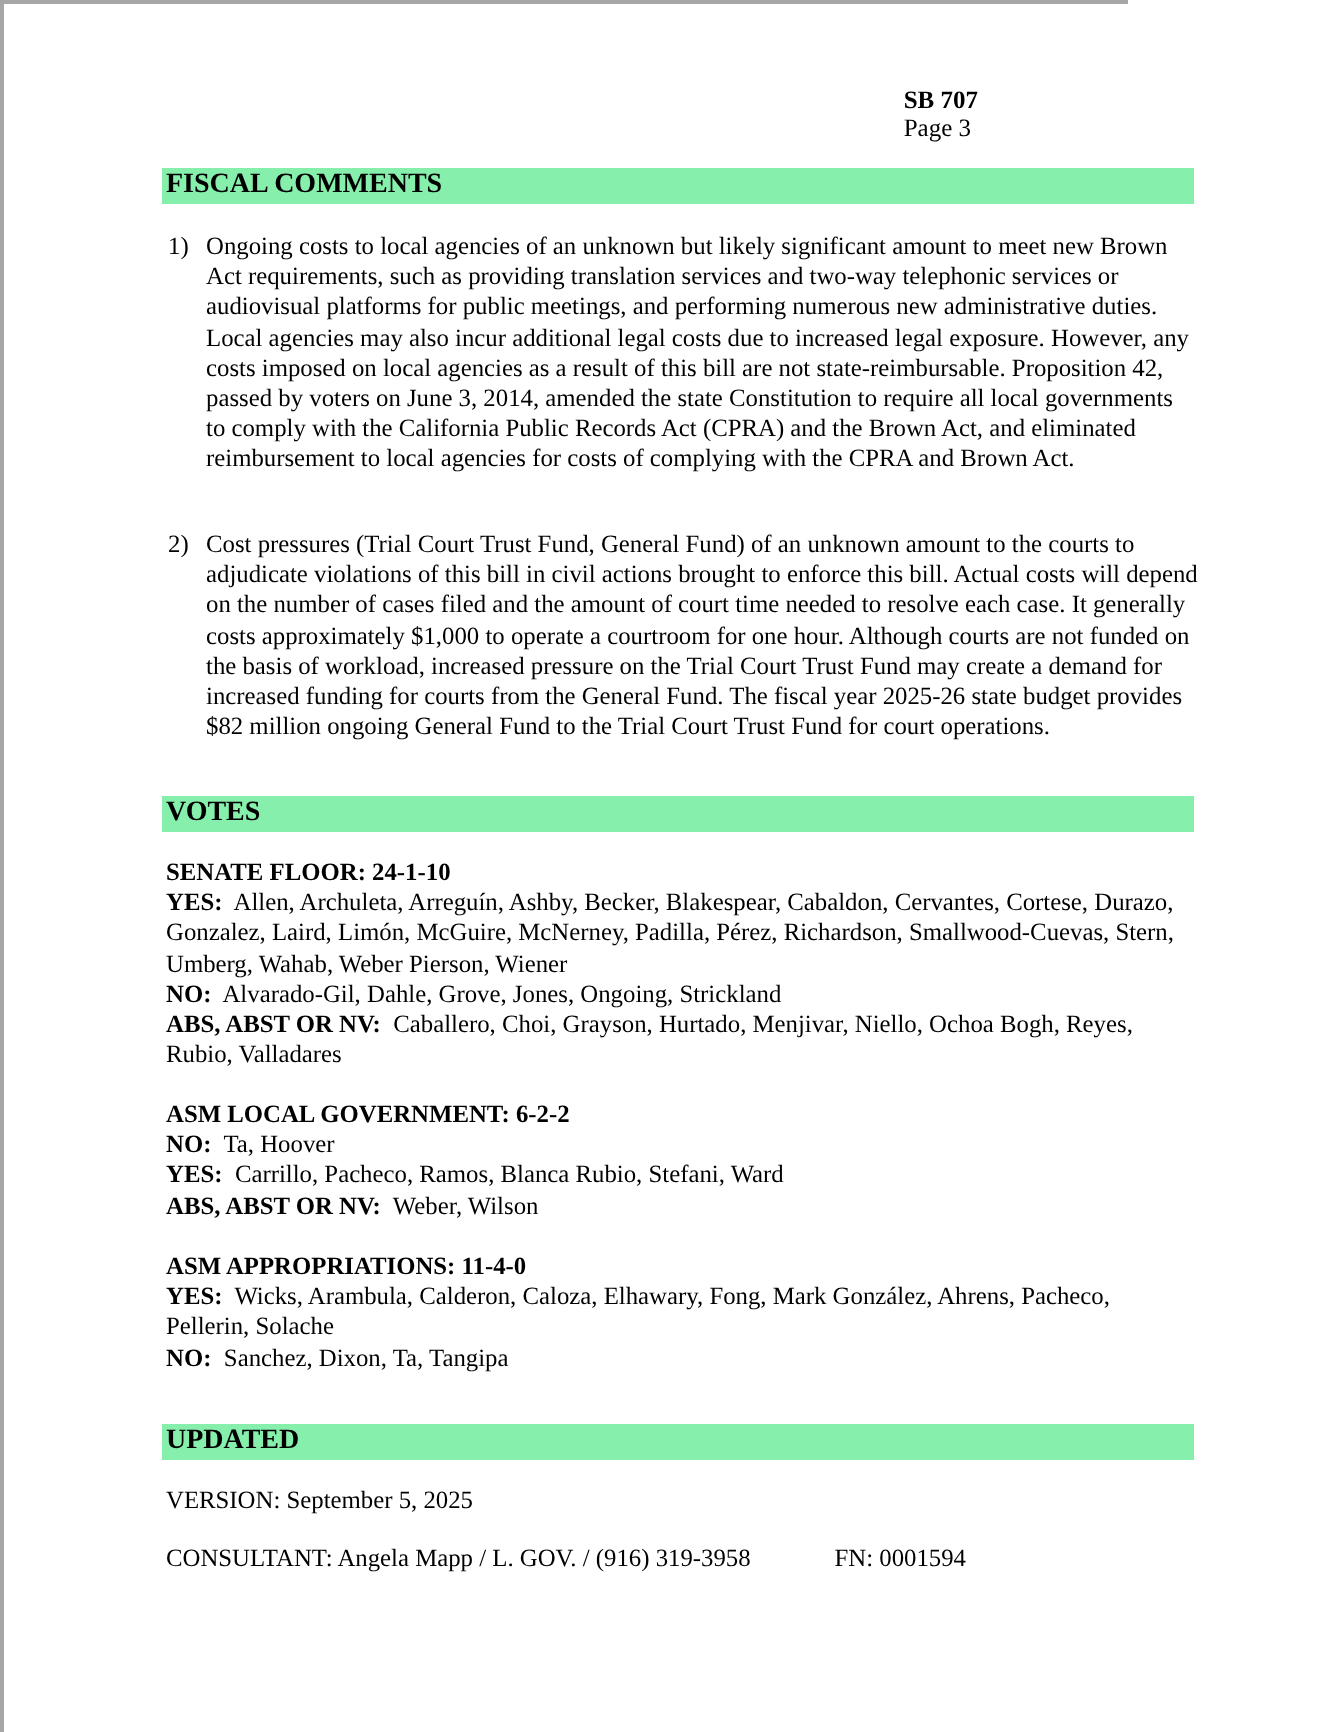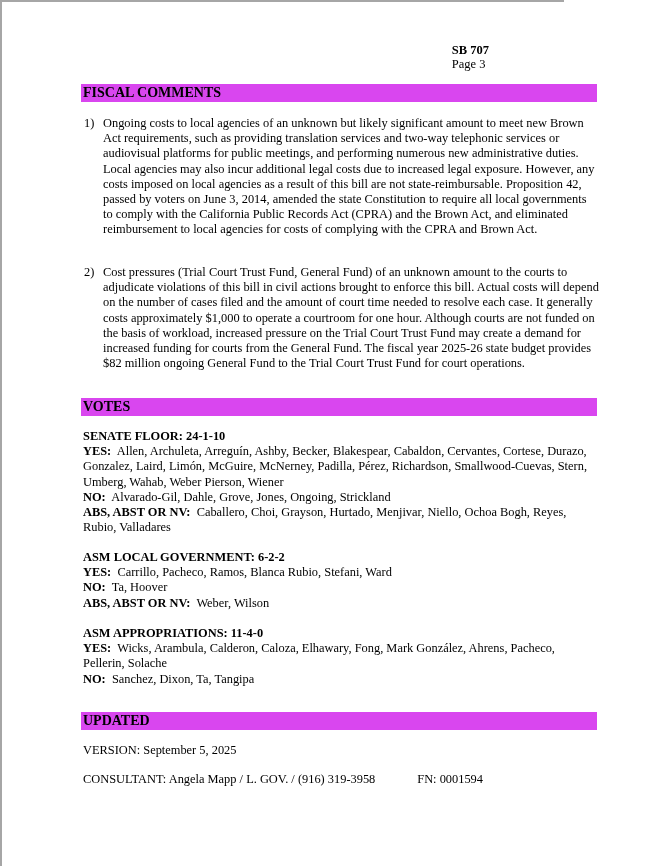--- a/index.html
+++ b/index.html
@@ -33,21 +33,21 @@
       text-align: left;
       font-size: 12.5px;
       line-height: 14px;
     }
     .hdr .bill { font-weight: bold; }
     .section-bar {
       position: absolute;
       left: 79px;
       width: 516px;
       height: 18px;
-      background: #d946ef;
+      background: #86efac;
       font-weight: bold;
       font-size: 14px;
       line-height: 18px;
       padding-left: 2px;
       box-sizing: border-box;
     }
     .list-item {
       position: absolute;
       left: 82px;
       width: 515px;
@@ -113,22 +113,22 @@
 
   <div class="vote-block" style="top:427px;">
     <div class="title">SENATE FLOOR:  24-1-10</div>
     <div><span class="lbl">YES:</span>&nbsp; <span>Allen, Archuleta, Arreguín, Ashby, Becker, Blakespear, Cabaldon, Cervantes, Cortese, Durazo, Gonzalez, Laird, Limón, McGuire, McNerney, Padilla, Pérez, Richardson, Smallwood-Cuevas, Stern, Umberg, Wahab, Weber Pierson, Wiener</span></div>
     <div><span class="lbl">NO:</span>&nbsp; <span>Alvarado-Gil, Dahle, Grove, Jones, Ongoing, Strickland</span></div>
     <div><span class="lbl">ABS, ABST OR NV:</span>&nbsp; <span>Caballero, Choi, Grayson, Hurtado, Menjivar, Niello, Ochoa Bogh, Reyes, Rubio, Valladares</span></div>
   </div>
 
   <div class="vote-block" style="top:548px;">
     <div class="title">ASM LOCAL GOVERNMENT:  6-2-2</div>
+    <div><span class="lbl">NO:</span>&nbsp; <span>Ta, Hoover</span></div>
     <div><span class="lbl">YES:</span>&nbsp; <span>Carrillo, Pacheco, Ramos, Blanca Rubio, Stefani, Ward</span></div>
-    <div><span class="lbl">NO:</span>&nbsp; <span>Ta, Hoover</span></div>
     <div><span class="lbl">ABS, ABST OR NV:</span>&nbsp; <span>Weber, Wilson</span></div>
   </div>
 
   <div class="vote-block" style="top:624px;">
     <div class="title">ASM APPROPRIATIONS:  11-4-0</div>
     <div><span class="lbl">YES:</span>&nbsp; <span>Wicks, Arambula, Calderon, Caloza, Elhawary, Fong, Mark González, Ahrens, Pacheco, Pellerin, Solache</span></div>
     <div><span class="lbl">NO:</span>&nbsp; <span>Sanchez, Dixon, Ta, Tangipa</span></div>
   </div>
 
   <div class="section-bar" style="top:710px;">UPDATED</div>

